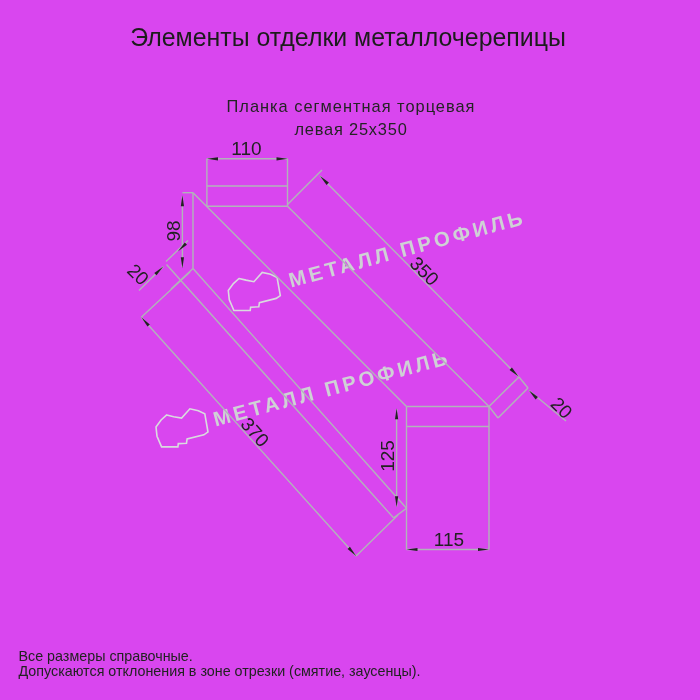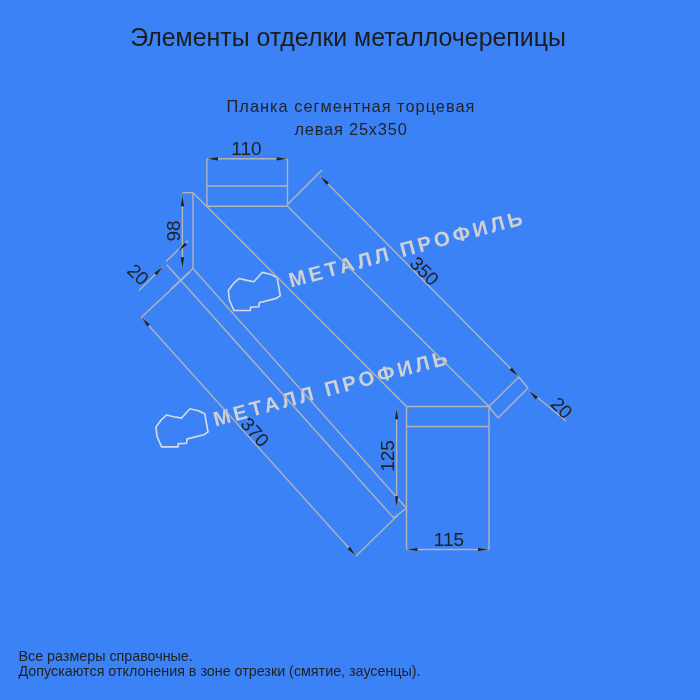--- a/index.html
+++ b/index.html
@@ -1,16 +1,16 @@
 <!DOCTYPE html>
 <html><head>
 <meta charset="utf-8">
 <style>
   html,body{margin:0;padding:0;background:#fff;}
-  #page{width:700px;height:700px;position:relative;background:#3b82f6;overflow:hidden;
+  #page{width:700px;height:700px;position:relative;background:#d946ef;overflow:hidden;
         font-family:"Liberation Sans", sans-serif;}
   svg{position:absolute;left:0;top:0;}
   text{font-family:"Liberation Sans", sans-serif;}
 </style>
 </head>
 <body>
 <div id="page">
 <svg width="700" height="700" viewBox="0 0 700 700">
 
   <text x="348" y="45.5" font-size="24.9" fill="#1c1c1c" text-anchor="middle">Элементы отделки металлочерепицы</text>

